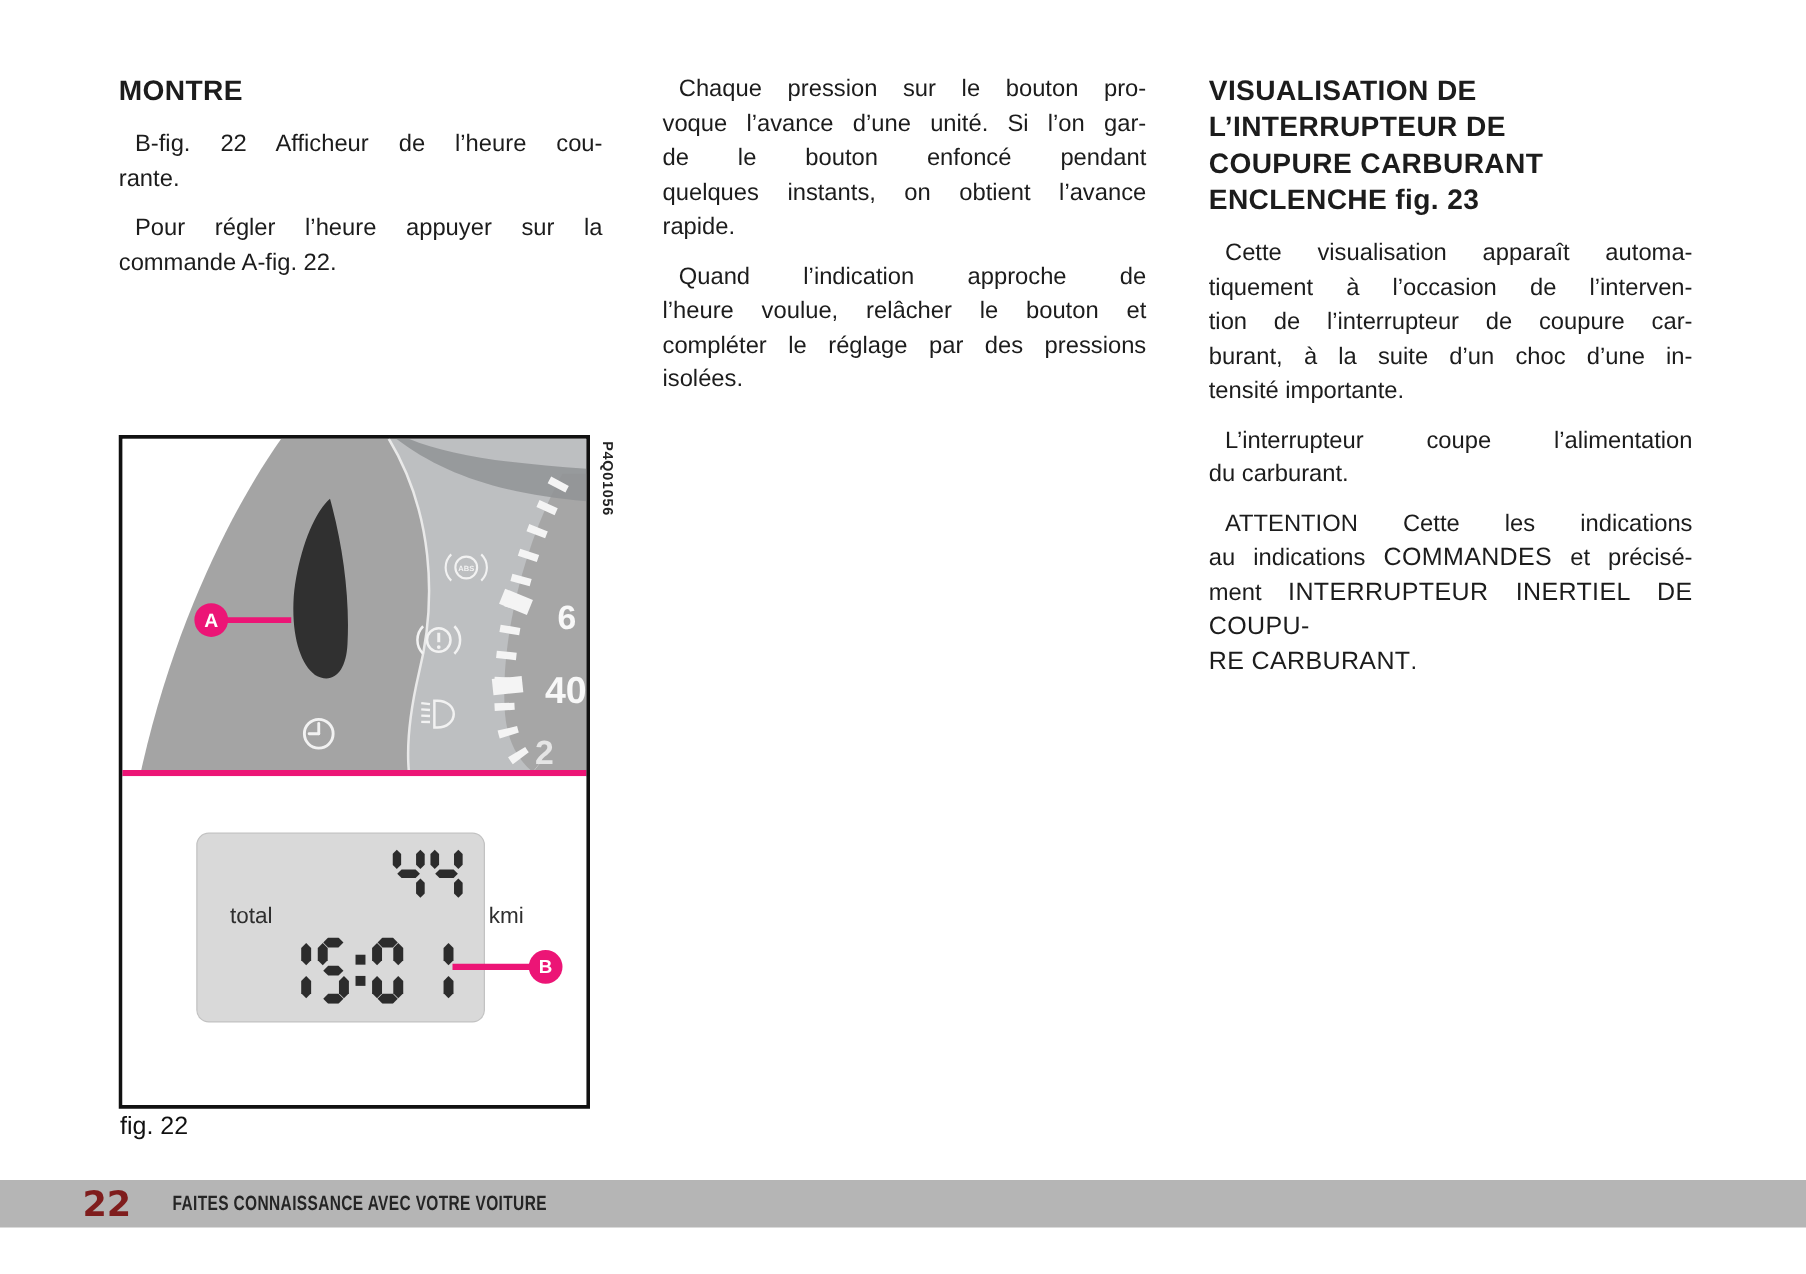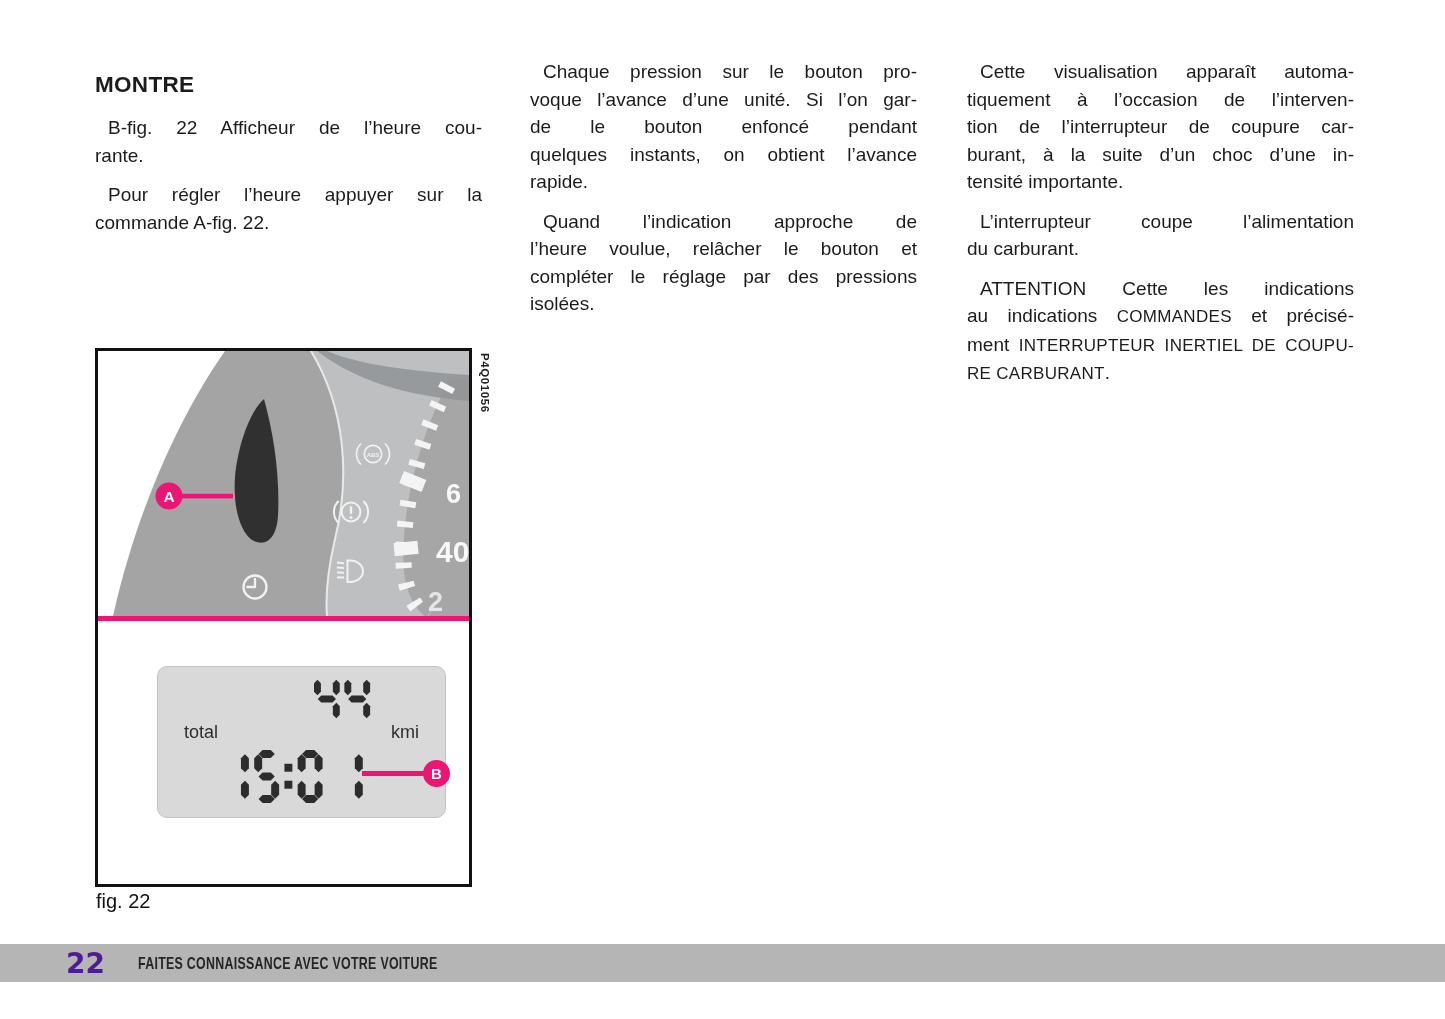--- a/index.html
+++ b/index.html
@@ -3,56 +3,56 @@
 <meta charset="utf-8">
 <style>
   :root { --pink:#ec1576; --bar:#b5b5b5; --ink:#1c1c1c; }
   * { box-sizing:border-box; }
   html,body { margin:0; padding:0; background:#fff; }
   body { width:1445px; height:1019px; font-family:"Liberation Sans", sans-serif; color:var(--ink); }
   .page { position:relative; width:1445px; height:1019px; overflow:hidden; background:#fff; }
 
   
   .col { position:absolute; top:58px; width:387px; font-size:19px; line-height:27.5px; }
-  .col1 { left:95px;margin-top:12px; } .col2 { left:530px; } .col3 { left:967px; }
+  .col1 { left:95px; } .col2 { left:530px; } .col3 { left:967px; }
   .h { font-size:22.5px; line-height:29px; font-weight:bold; letter-spacing:.3px; margin:0 0 15px 0; }
   .h .line { text-align:left !important; text-align-last:left !important; text-indent:0 !important; }
   .para { margin:0 0 12px 0; }
   .line { text-align:justify; text-align-last:justify; }
   .line.last { text-align-last:left; }
   .para .line:first-child { text-indent:13px; }
   .b { font-weight:normal; }
-  .sc { font-size:17px; letter-spacing:.3px; }
+  .sc { font-size:20px; letter-spacing:.3px; }
 
   
   .figwrap { position:absolute; left:95px; top:348px; }
   .figbox { position:relative; width:377px; border:3px solid #111; background:#fff; }
   .photo { display:block; width:371px; height:265px; }
   .divider { height:5px; background:var(--pink); }
   .lcdarea { position:relative; height:263px; background:#fff; }
-  .lcd { position:absolute; left:59px; top:45px; width:289px; height:152px; background:#d9d9d9;
+  .lcd { position:absolute; left:59px; top:45px; width:231px; height:152px; background:#d9d9d9;
          border:1px solid #c2c2c2; border-radius:10px; }
   .lcdlabel { position:absolute; font-size:18px; color:#2e2e2e; }
   .lcdlabel.total { left:26px; top:55px; }
   .lcdlabel.unit  { left:185px; top:55px;margin-left:48px; }
   .segs { position:absolute; }
   .segs.odo  { left:156px; top:9px; }
   .segs.time { left:66px; top:83px; }
   .bline { position:absolute; left:264px; top:150px; width:64px; height:5px; background:var(--pink); }
   .bcirc { position:absolute; left:325px; top:139px; width:27px; height:27px; border-radius:50%;
            background:var(--pink); color:#fff; font-weight:bold; font-size:15px;
            display:flex; align-items:center; justify-content:center; }
   .figcode { position:absolute; top:2px; right:-22px; writing-mode:vertical-rl; font-size:11.5px;
              font-weight:bold; color:#222; letter-spacing:.6px; }
   .figcaption { position:absolute; left:96px; top:890px; font-size:20px; color:#111; }
 
   
   .footer { position:absolute; left:0; top:944px; width:1445px; height:38px; background:var(--bar);
             display:flex; align-items:center; }
-  .pageno { margin-left:66px; font-family:"DejaVu Sans", sans-serif; font-size:28px; font-weight:bold; color:#4c1d95; }
+  .pageno { margin-left:66px; font-family:"DejaVu Sans", sans-serif; font-size:28px; font-weight:bold; color:#7f1d1d; }
   .ftitle { margin-left:33px; font-size:16.5px; font-weight:bold; color:#252525; letter-spacing:.4px;
             transform:scaleX(.75); transform-origin:left center; white-space:nowrap; }
 </style>
 </head>
 <body>
 
 <div class="page">
 
   <section class="col col1">
     <h2 class="h">MONTRE</h2>
@@ -76,20 +76,26 @@
       </div>
     <div class="para">
         <div class="line"><span>Quand l’indication approche de</span></div>
         <div class="line"><span>l’heure voulue, relâcher le bouton et</span></div>
         <div class="line"><span>compléter le réglage par des pressions</span></div>
         <div class="line last"><span>isolées.</span></div>
       </div>
   </section>
 
   <section class="col col3">
+    <h2 class="h">
+        <div class="line"><span>VISUALISATION DE</span></div>
+        <div class="line"><span>L’INTERRUPTEUR DE</span></div>
+        <div class="line"><span>COUPURE CARBURANT</span></div>
+        <div class="line last"><span>ENCLENCHE fig. 23</span></div>
+      </h2>
     <div class="para">
         <div class="line"><span>Cette visualisation apparaît automa-</span></div>
         <div class="line"><span>tiquement à l’occasion de l’interven-</span></div>
         <div class="line"><span>tion de l’interrupteur de coupure car-</span></div>
         <div class="line"><span>burant, à la suite d’un choc d’une in-</span></div>
         <div class="line last"><span>tensité importante.</span></div>
       </div>
     <div class="para">
         <div class="line"><span>L’interrupteur coupe l’alimentation</span></div>
         <div class="line last"><span>du carburant.</span></div>

